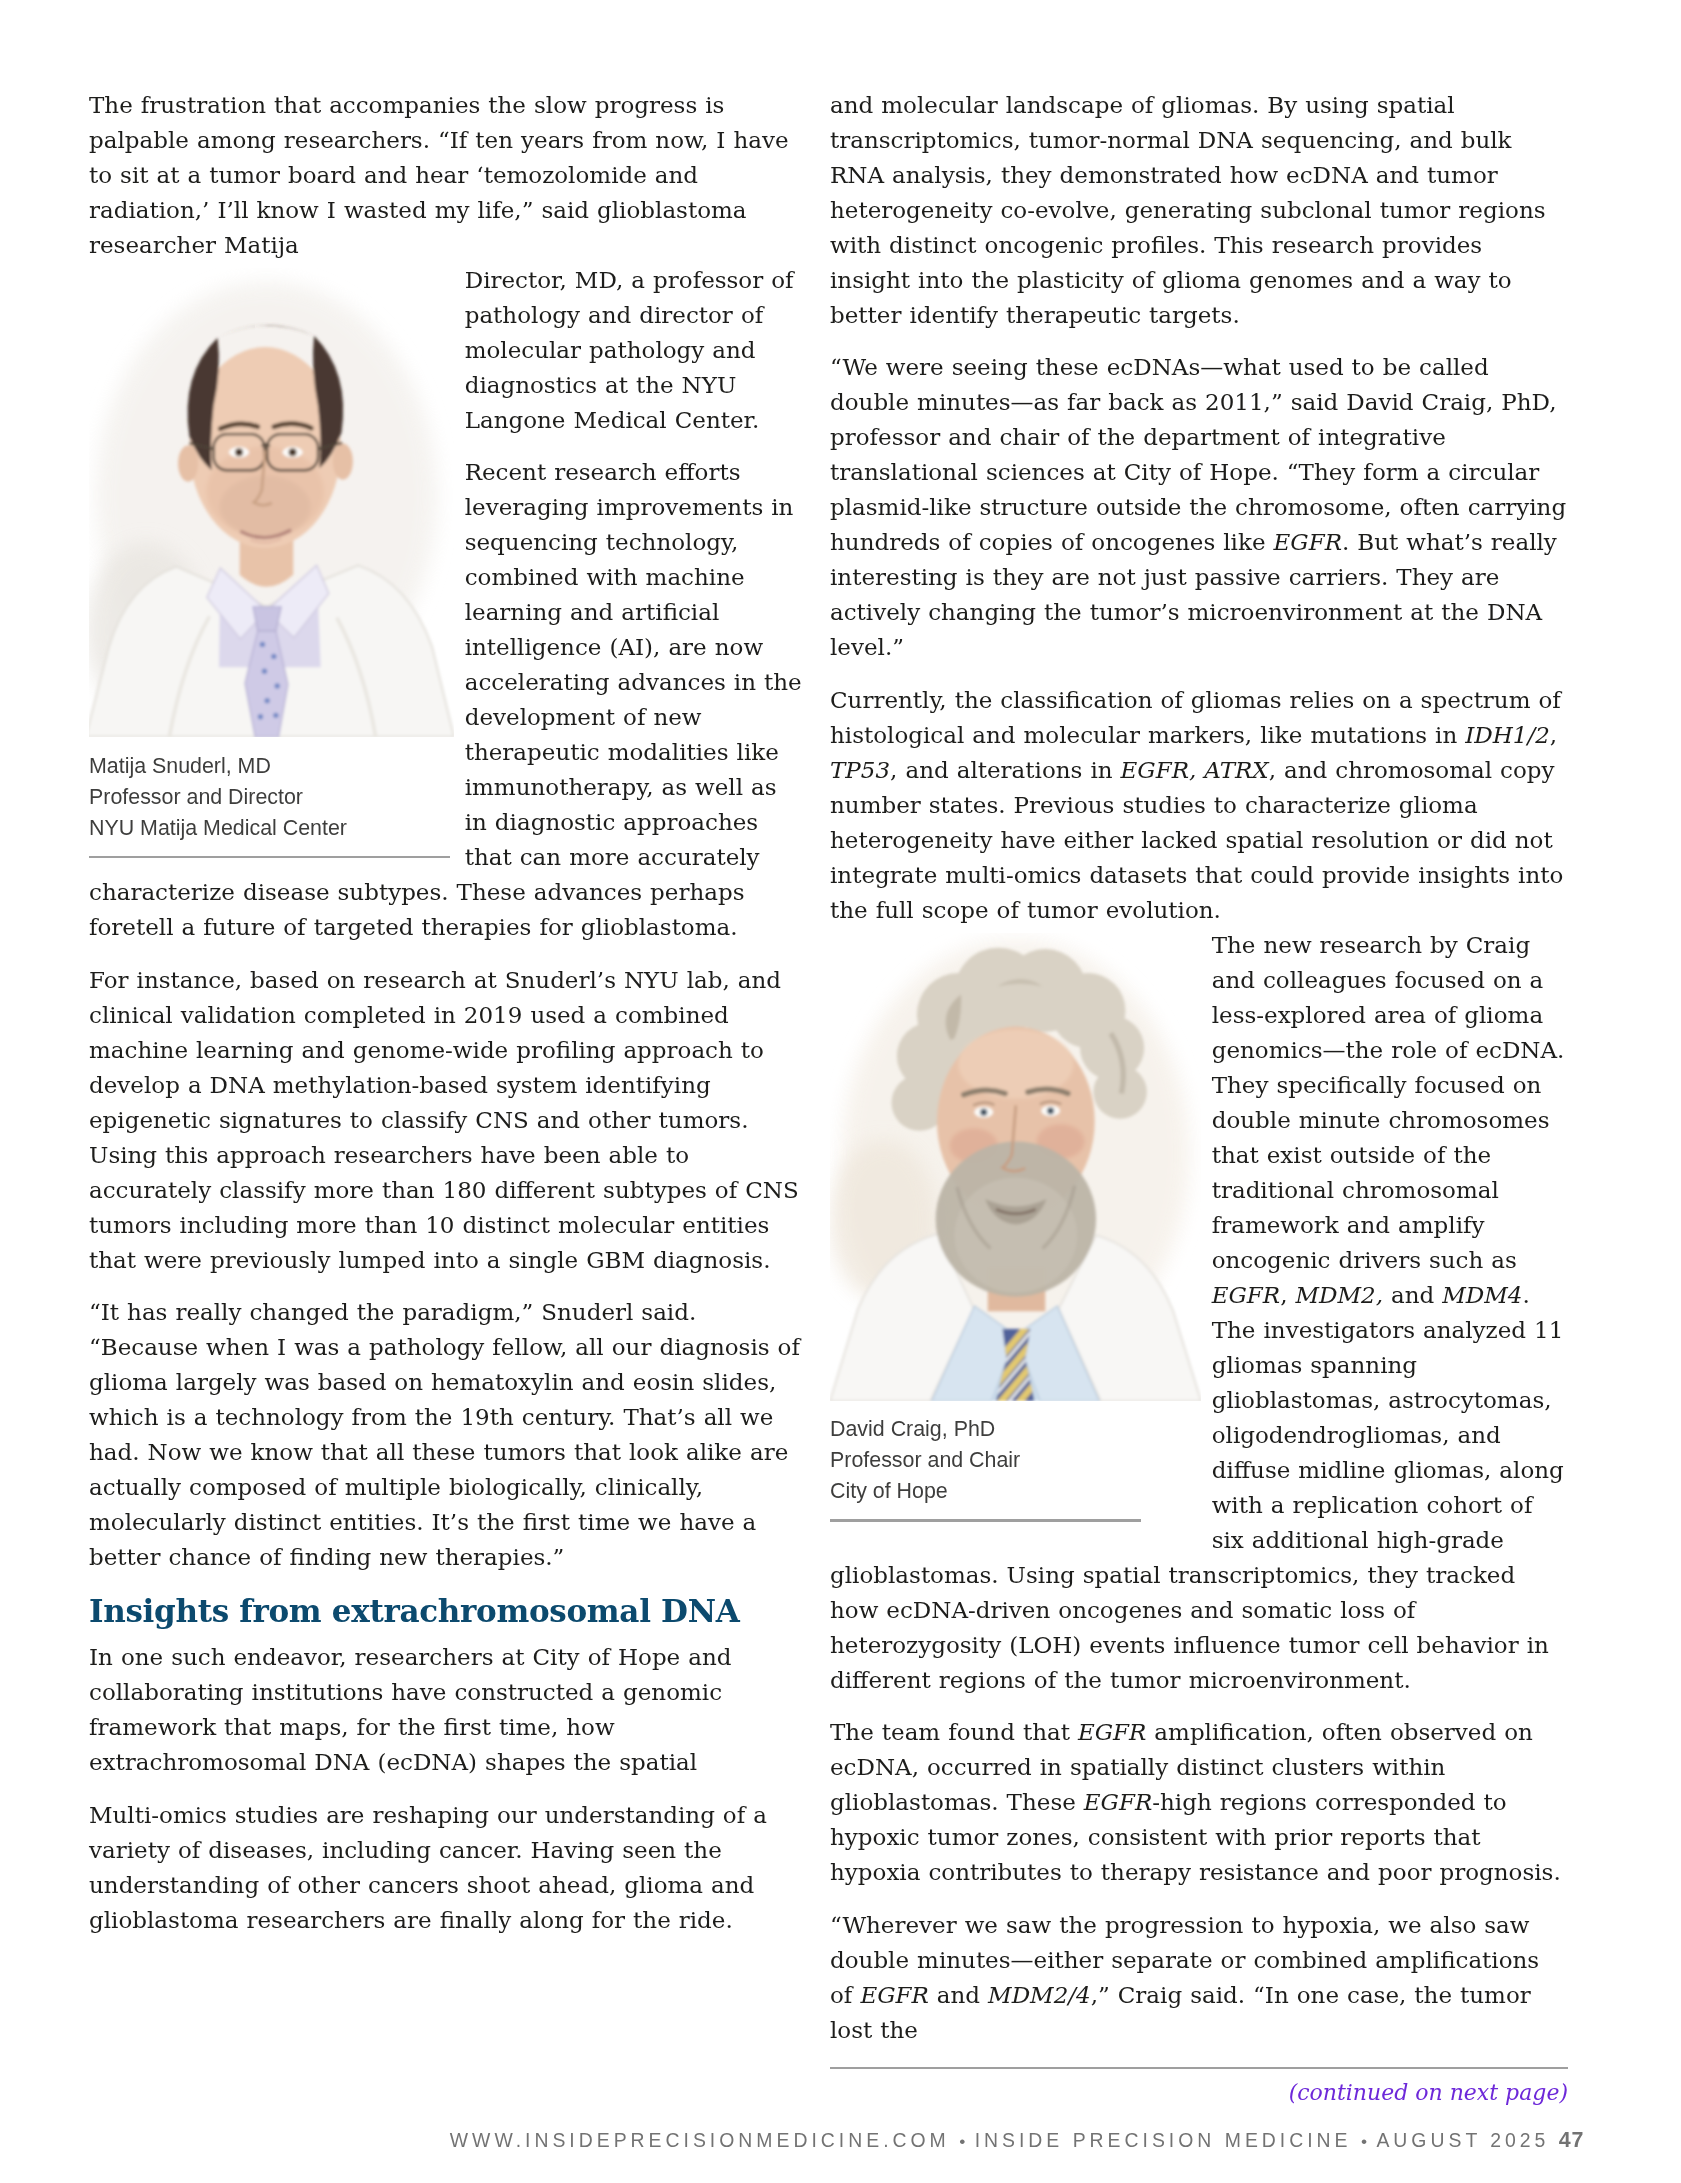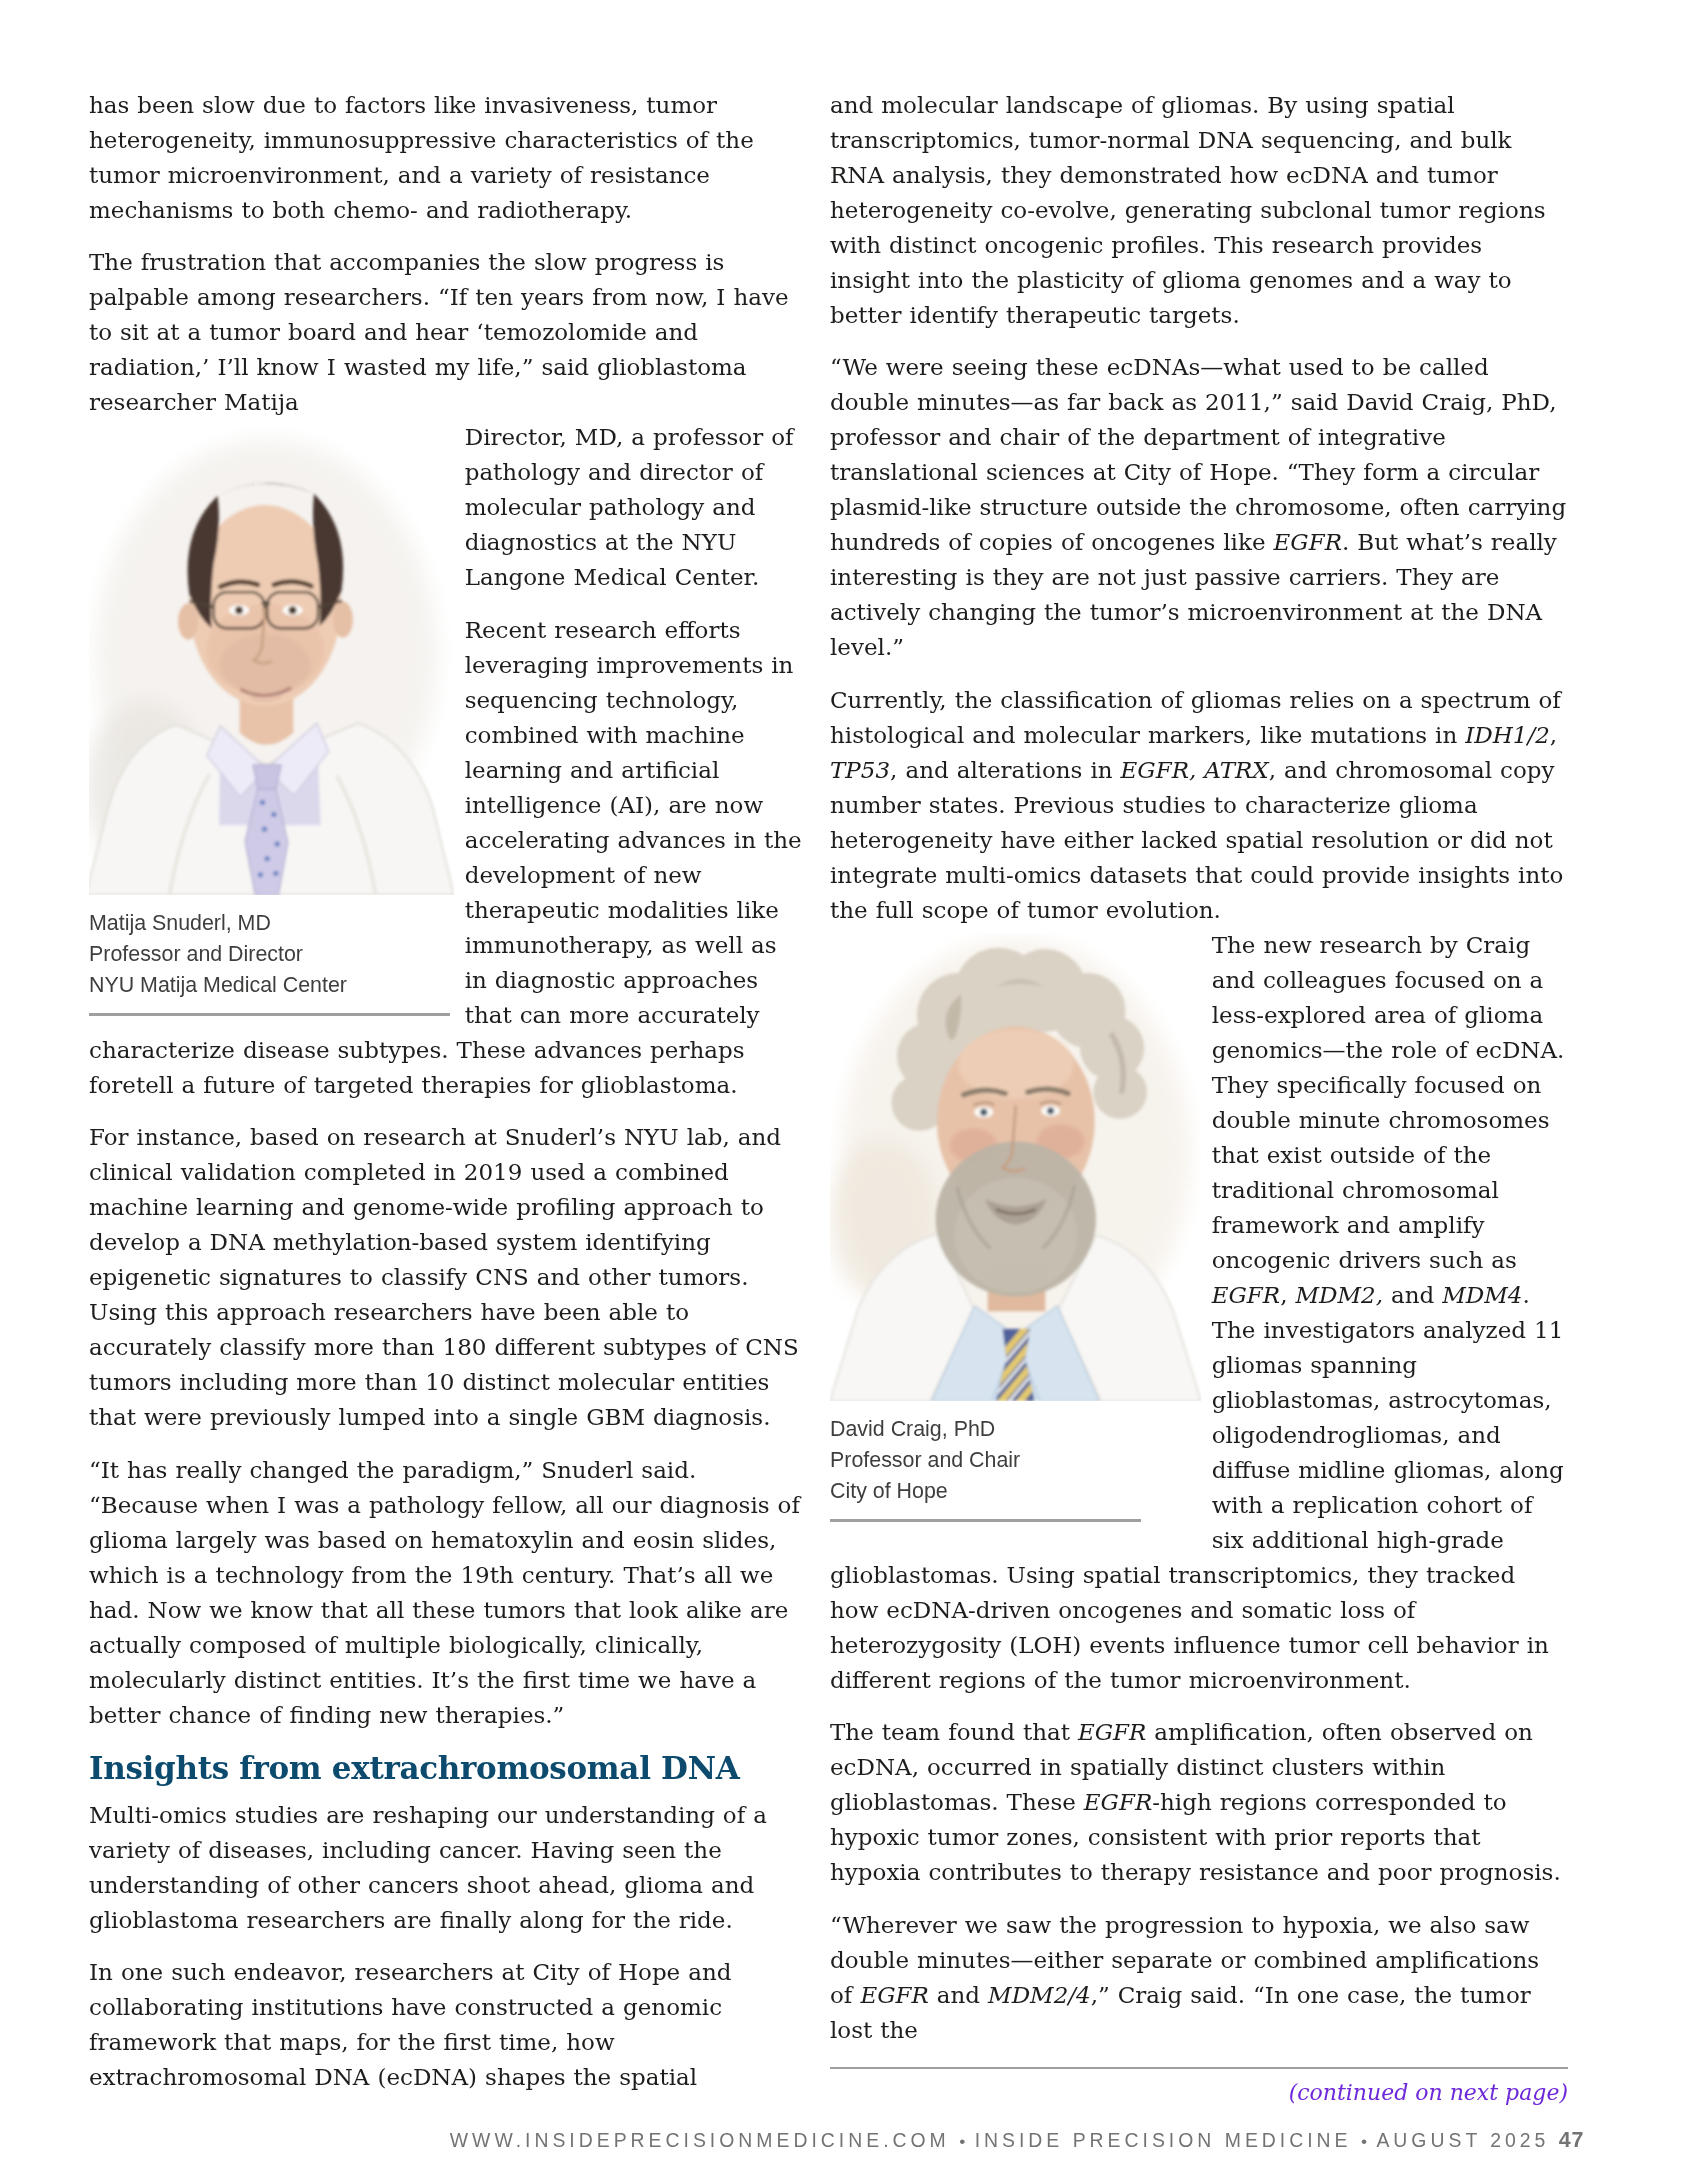--- a/index.html
+++ b/index.html
@@ -42,21 +42,20 @@
   .footer .dot{letter-spacing:0;margin:0 9.4px;font-size:17.4px;}
   .footer b{font-size:21.4px;letter-spacing:0.7px;font-weight:bold;}
   i{font-style:italic;}
 </style>
 </head>
 <body>
 
 <div class="page">
 
   <section class="col col-left">
-    <p class="body">has been slow due to factors like invasiveness, tumor heterogeneity, immunosuppressive characteristics of the tumor microenvironment, and a variety of resistance mechanisms to both chemo- and radiotherapy.</p>
 
     <p class="body nogap">The frustration that accompanies the slow progress is palpable among researchers. “If ten years from now, I have to sit at a tumor board and hear ‘temozolomide and radiation,’ I’ll know I wasted my life,” said glioblastoma researcher Matija</p>
 
     <aside class="photo-float">
       <svg viewBox="0 0 545 700" xmlns="http://www.w3.org/2000/svg">
         <defs>
           <filter id="wash1" x="-40%" y="-40%" width="180%" height="180%">
               <feGaussianBlur stdDeviation="14"></feGaussianBlur>
             </filter>
           <filter id="soft1" x="-20%" y="-20%" width="140%" height="140%">
@@ -132,22 +131,22 @@
       <div class="cap-rule"></div>
     </aside>
 
     <p class="body">Director, MD, a professor of pathology and director of molecular pathology and diagnostics at the NYU Langone Medical Center.</p>
     <p class="body">Recent research efforts leveraging improvements in sequencing technology, combined with machine learning and artificial intelligence (AI), are now accelerating advances in the development of new therapeutic modalities like immunotherapy, as well as in diagnostic approaches that can more accurately characterize disease subtypes. These advances perhaps foretell a future of targeted therapies for glioblastoma.</p>
     <p class="body">For instance, based on research at Snuderl’s NYU lab, and clinical validation completed in 2019 used a combined machine learning and genome-wide profiling approach to develop a DNA methylation-based system identifying epigenetic signatures to classify CNS and other tumors. Using this approach researchers have been able to accurately classify more than 180 different subtypes of CNS tumors including more than 10 distinct molecular entities that were previously lumped into a single GBM diagnosis.</p>
     <p class="body">“It has really changed the paradigm,” Snuderl said. “Because when I was a pathology fellow, all our diagnosis of glioma largely was based on hematoxylin and eosin slides, which is a technology from the 19th century. That’s all we had. Now we know that all these tumors that look alike are actually composed of multiple biologically, clinically, molecularly distinct entities. It’s the first time we have a better chance of finding new therapies.”</p>
 
     <h2 class="section">Insights from extrachromosomal DNA</h2>
 
+    <p class="body">In one such endeavor, researchers at City of Hope and collaborating institutions have constructed a genomic framework that maps, for the first time, how extrachromosomal DNA (ecDNA) shapes the spatial</p>
     <p class="body">Multi-omics studies are reshaping our understanding of a variety of diseases, including cancer. Having seen the understanding of other cancers shoot ahead, glioma and glioblastoma researchers are finally along for the ride.</p>
-    <p class="body">In one such endeavor, researchers at City of Hope and collaborating institutions have constructed a genomic framework that maps, for the first time, how extrachromosomal DNA (ecDNA) shapes the spatial</p>
   </section>
 
   <section class="col col-right">
     <p class="body">and molecular landscape of gliomas. By using spatial transcriptomics, tumor-normal DNA sequencing, and bulk RNA analysis, they demonstrated how ecDNA and tumor heterogeneity co-evolve, generating subclonal tumor regions with distinct oncogenic profiles. This research provides insight into the plasticity of glioma genomes and a way to better identify therapeutic targets.</p>
     <p class="body">“We were seeing these ecDNAs—what used to be called double minutes—as far back as 2011,” said David Craig, PhD, professor and chair of the department of integrative translational sciences at City of Hope. “They form a circular plasmid-like structure outside the chromosome, often carrying hundreds of copies of oncogenes like <i>EGFR</i>. But what’s really interesting is they are not just passive carriers. They are actively changing the tumor’s microenvironment at the DNA level.”</p>
     <p class="body nogap">Currently, the classification of gliomas relies on a spectrum of histological and molecular markers, like mutations in <i>IDH1/2</i>, <i>TP53</i>, and alterations in <i>EGFR, ATRX</i>, and chromosomal copy number states. Previous studies to characterize glioma heterogeneity have either lacked spatial resolution or did not integrate multi-omics datasets that could provide insights into the full scope of tumor evolution.</p>
 
     <aside class="photo-float right-photo">
       <svg viewBox="0 0 555 700" xmlns="http://www.w3.org/2000/svg">
         <defs>

